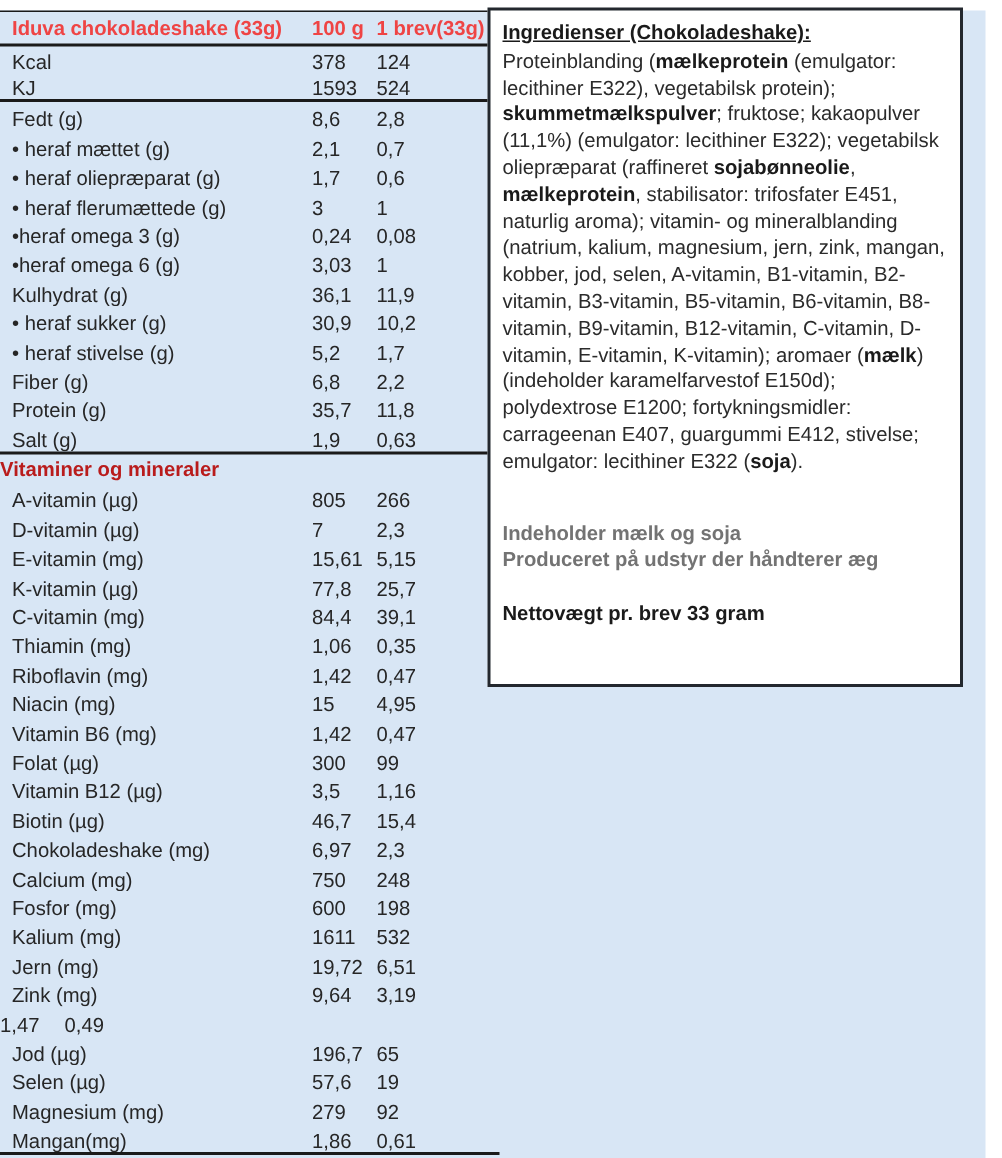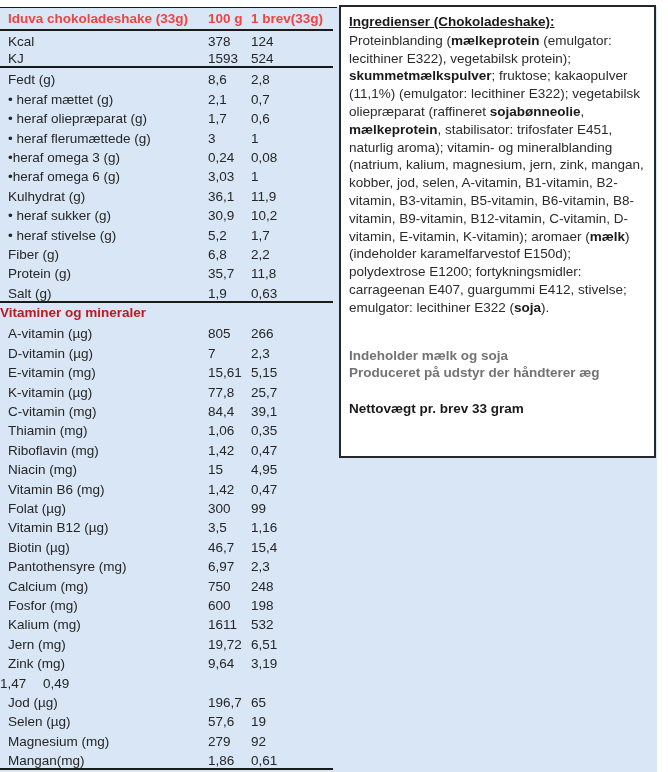--- a/index.html
+++ b/index.html
@@ -19,21 +19,21 @@
   .t-header { height:21px; font-weight:bold; color:#ef4444; }
   .t-row { height:19.4px;align-items:flex-end; }
   .sec-energy .t-row { height:17.5px; }
   .c-label { flex:1; padding-left:8px; white-space:nowrap; overflow:hidden; }
   .c-v1 { width:43px; white-space:nowrap; }
   .c-v2 { width:86px; white-space:nowrap; }
   .t-sec-title { height:19.4px; display:flex; align-items:center; padding-left:0;
     font-weight:bold; color:#b91c1c; }
 
   
-  .ing-box { position:absolute; left:339px; top:5px; width:317px; height:453px;
+  .ing-box { position:absolute; left:325px; top:5px; width:317px; height:453px;
     background:#ffffff; border:2px solid #23282e; padding:6px 8px 0 8px;
     font-size:13.5px; line-height:17.8px; color:#2b2b2b; }
   .ing-title { font-weight:bold; text-decoration:underline; color:#1a1a1a;
     margin-bottom:1px; }
   .ing-para b { color:#1a1a1a; }
   .allergens { margin-top:30px; font-weight:bold; color:#737373; }
   .net-weight { margin-top:18px; font-weight:bold; color:#1a1a1a; }
 </style>
 </head>
 <body>
@@ -182,21 +182,21 @@
             <span class="c-label">Vitamin B12 (µg)</span>
             <span class="c-v1">3,5</span>
             <span class="c-v2">1,16</span>
           </div>
           <div class="t-row">
             <span class="c-label">Biotin (µg)</span>
             <span class="c-v1">46,7</span>
             <span class="c-v2">15,4</span>
           </div>
           <div class="t-row">
-            <span class="c-label">Pantothensyre (mg)</span>
+            <span class="c-label">Chokoladeshake (mg)</span>
             <span class="c-v1">6,97</span>
             <span class="c-v2">2,3</span>
           </div>
           <div class="t-row">
             <span class="c-label">Calcium (mg)</span>
             <span class="c-v1">750</span>
             <span class="c-v2">248</span>
           </div>
           <div class="t-row">
             <span class="c-label">Fosfor (mg)</span>

